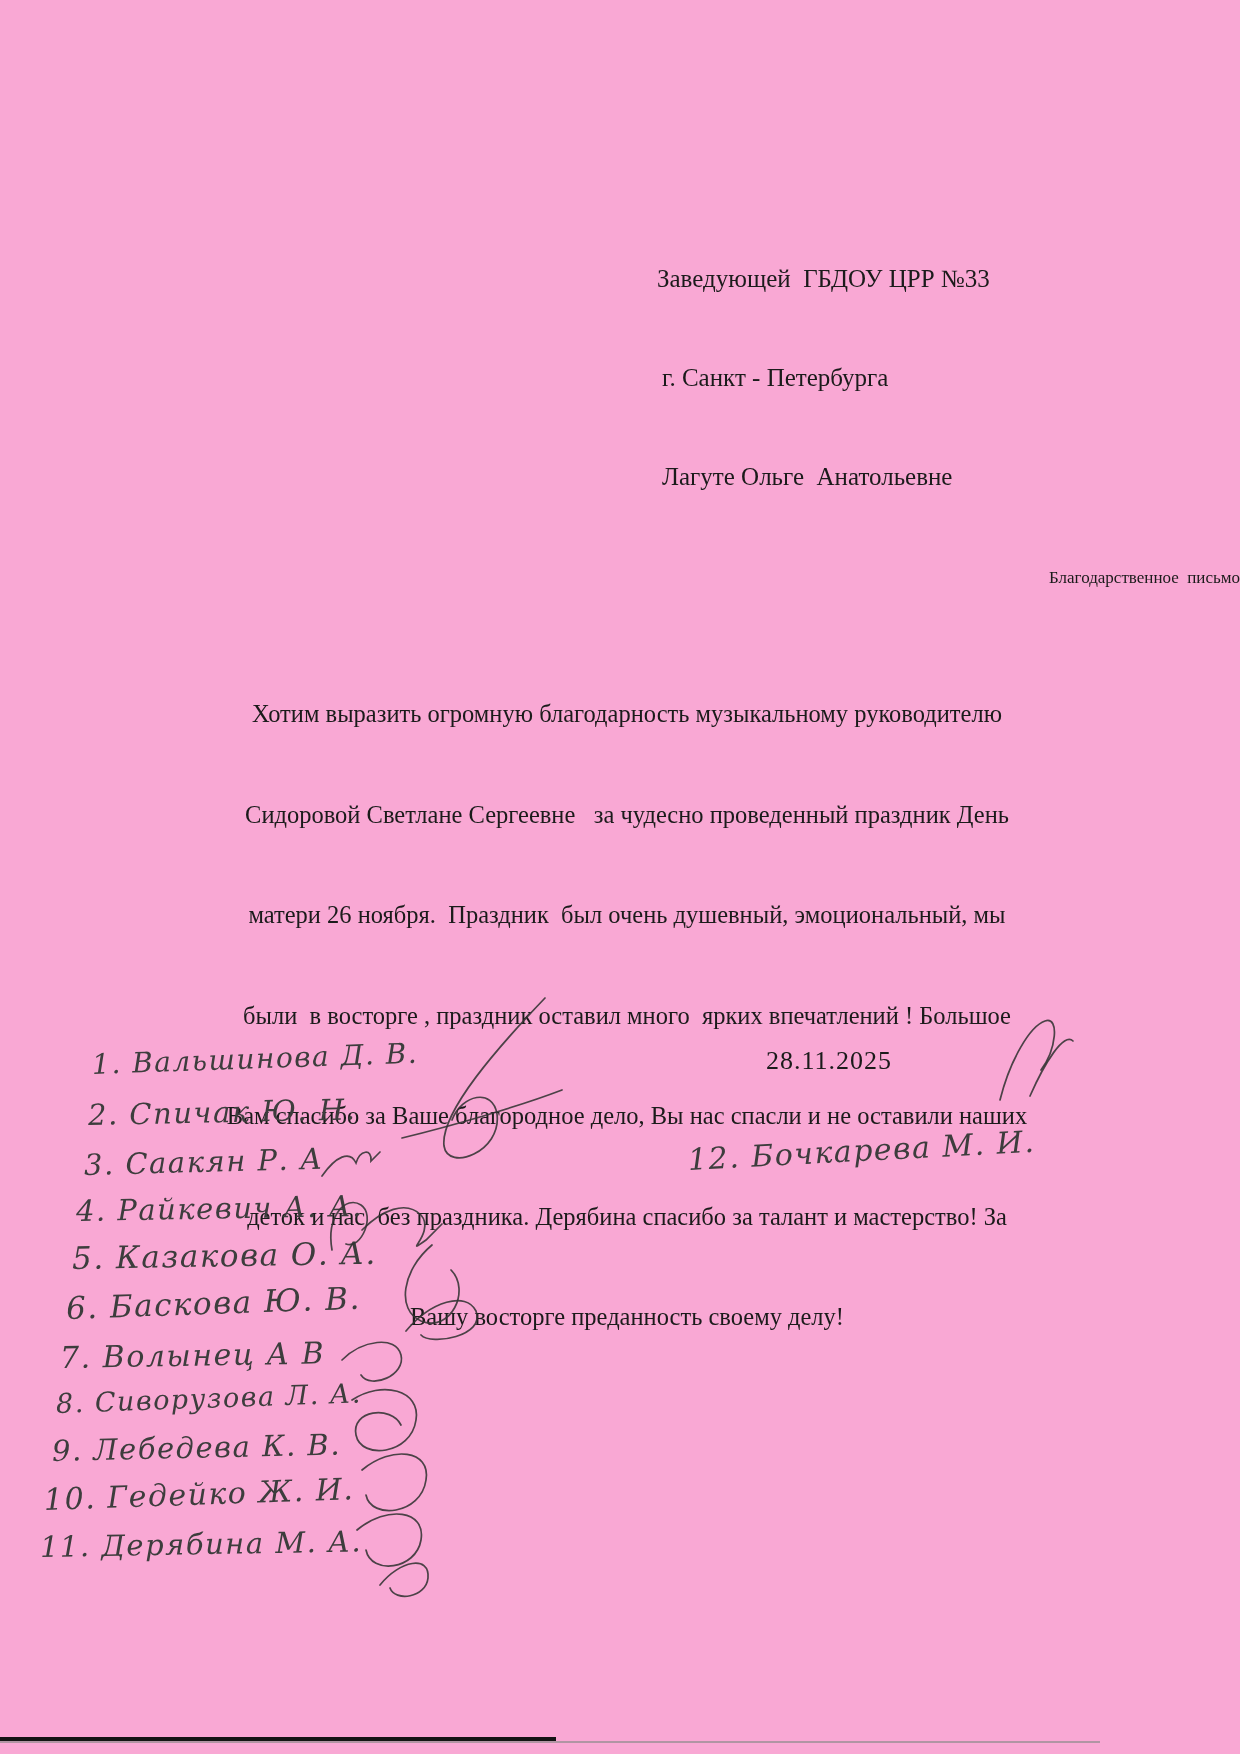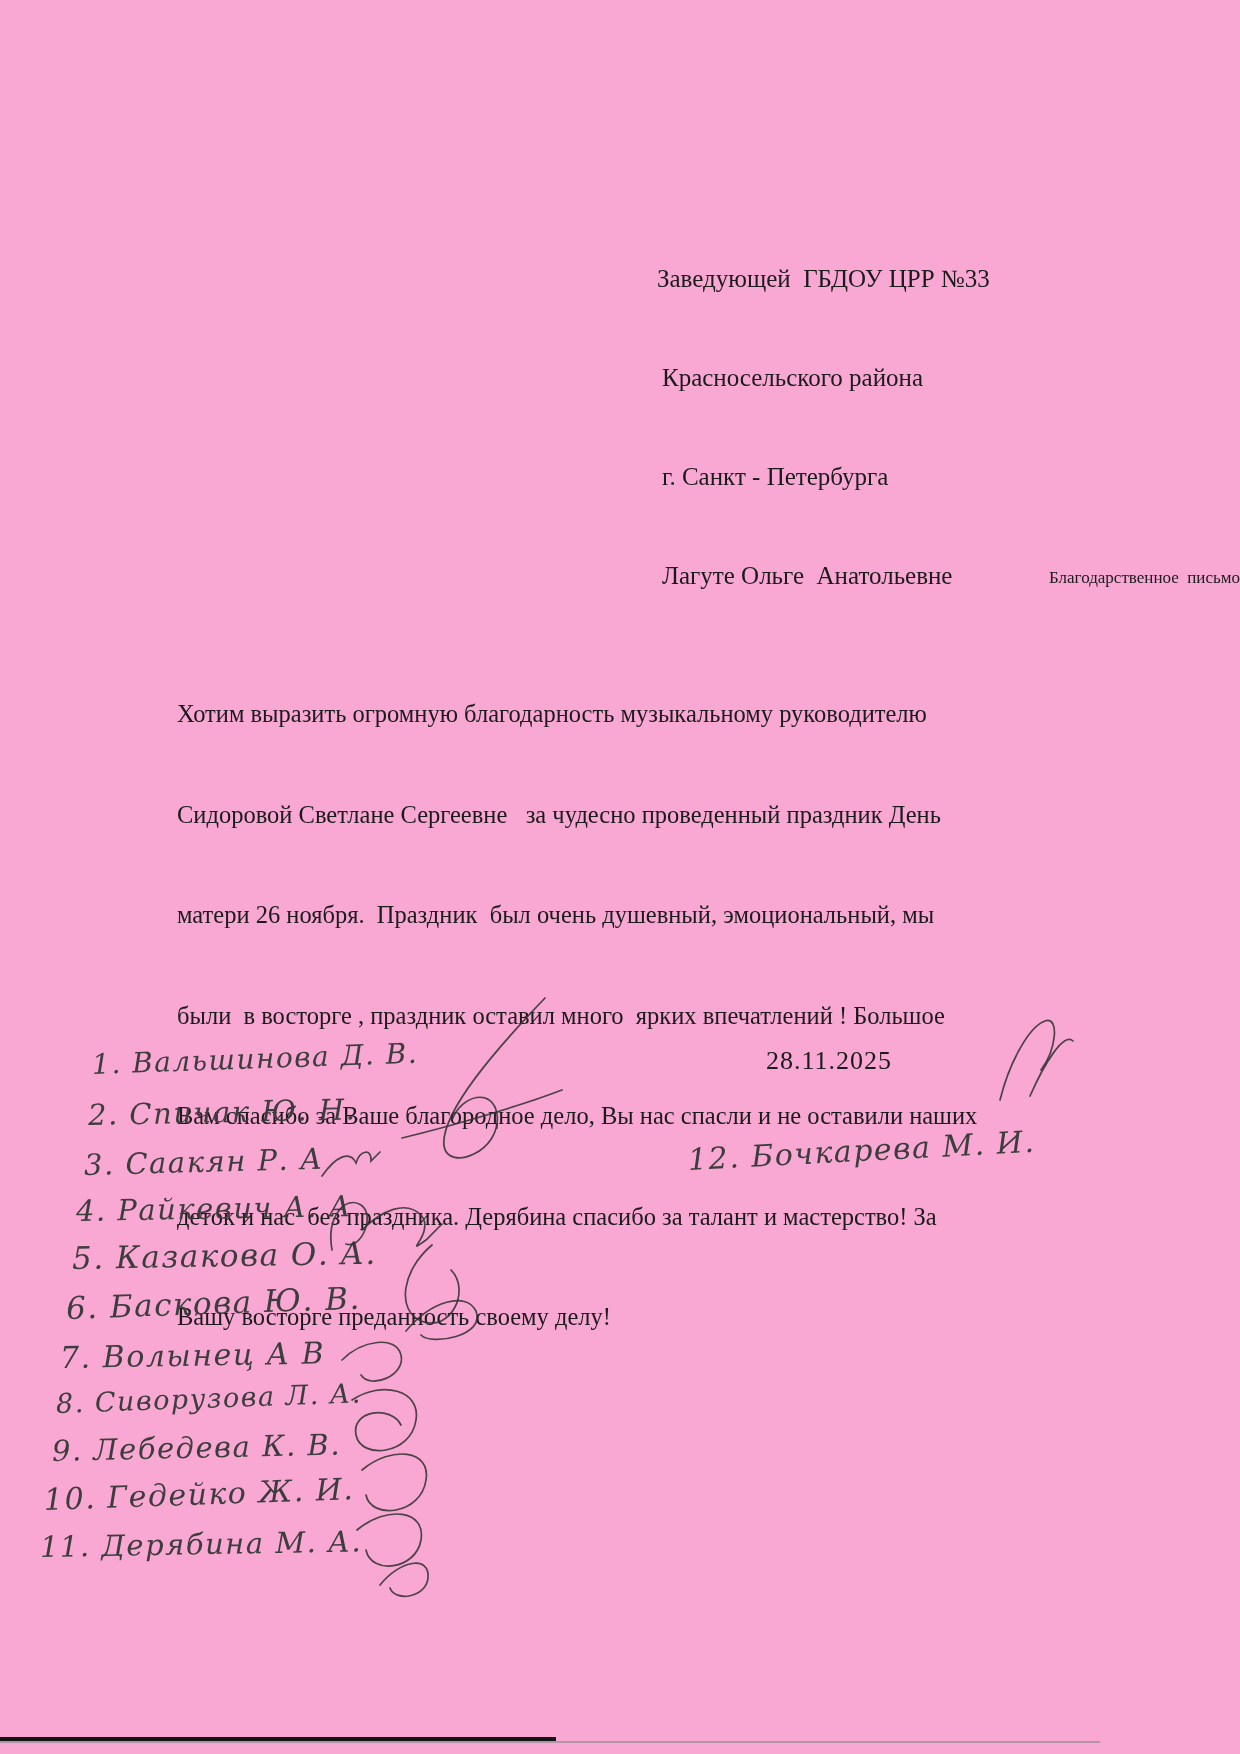--- a/index.html
+++ b/index.html
@@ -20,21 +20,21 @@
   }
   .recipient .r-line:not(:first-child){margin-left:5px;}
   
   .title{
     position:absolute;left:0;top:568px;width:1240px;
     text-align:right;font-size:17px;white-space:pre;
   }
   
   .body-text{
     position:absolute;left:177px;top:630px;width:900px;
-    font-size:24.5px;line-height:33.5px;white-space:pre;
+    font-size:24.5px;line-height:33.5px;white-space:pre;text-align:center;
   }
   
   .date{
     position:absolute;left:766px;top:1046px;
     font-size:26px;letter-spacing:1px;
   }
   
   .sig{
     position:absolute;
     font-family:"DejaVu Serif", serif;
@@ -63,21 +63,20 @@
   .scan-line-light{position:absolute;left:0;top:1741px;width:1100px;height:2px;background:#8a8a8a;opacity:.65;}
   .scan-line-dark{position:absolute;left:0;top:1737px;width:556px;height:4px;background:#141414;}
 </style>
 </head>
 <body>
 
 <div class="page">
 
   <div class="recipient">
     <div class="r-line">Заведующей  ГБДОУ ЦРР №33</div>
-    <div class="r-line">Красносельского района</div>
     <div class="r-line">г. Санкт - Петербурга</div>
     <div class="r-line">Лагуте Ольге  Анатольевне</div>
   </div>
 
   <div class="title">Благодарственное  письмо</div>
 
   <div class="body-text">
     <div>Хотим выразить огромную благодарность музыкальному руководителю</div>
     <div>Сидоровой Светлане Сергеевне   за чудесно проведенный праздник День</div>
     <div>матери 26 ноября.  Праздник  был очень душевный, эмоциональный, мы</div>

